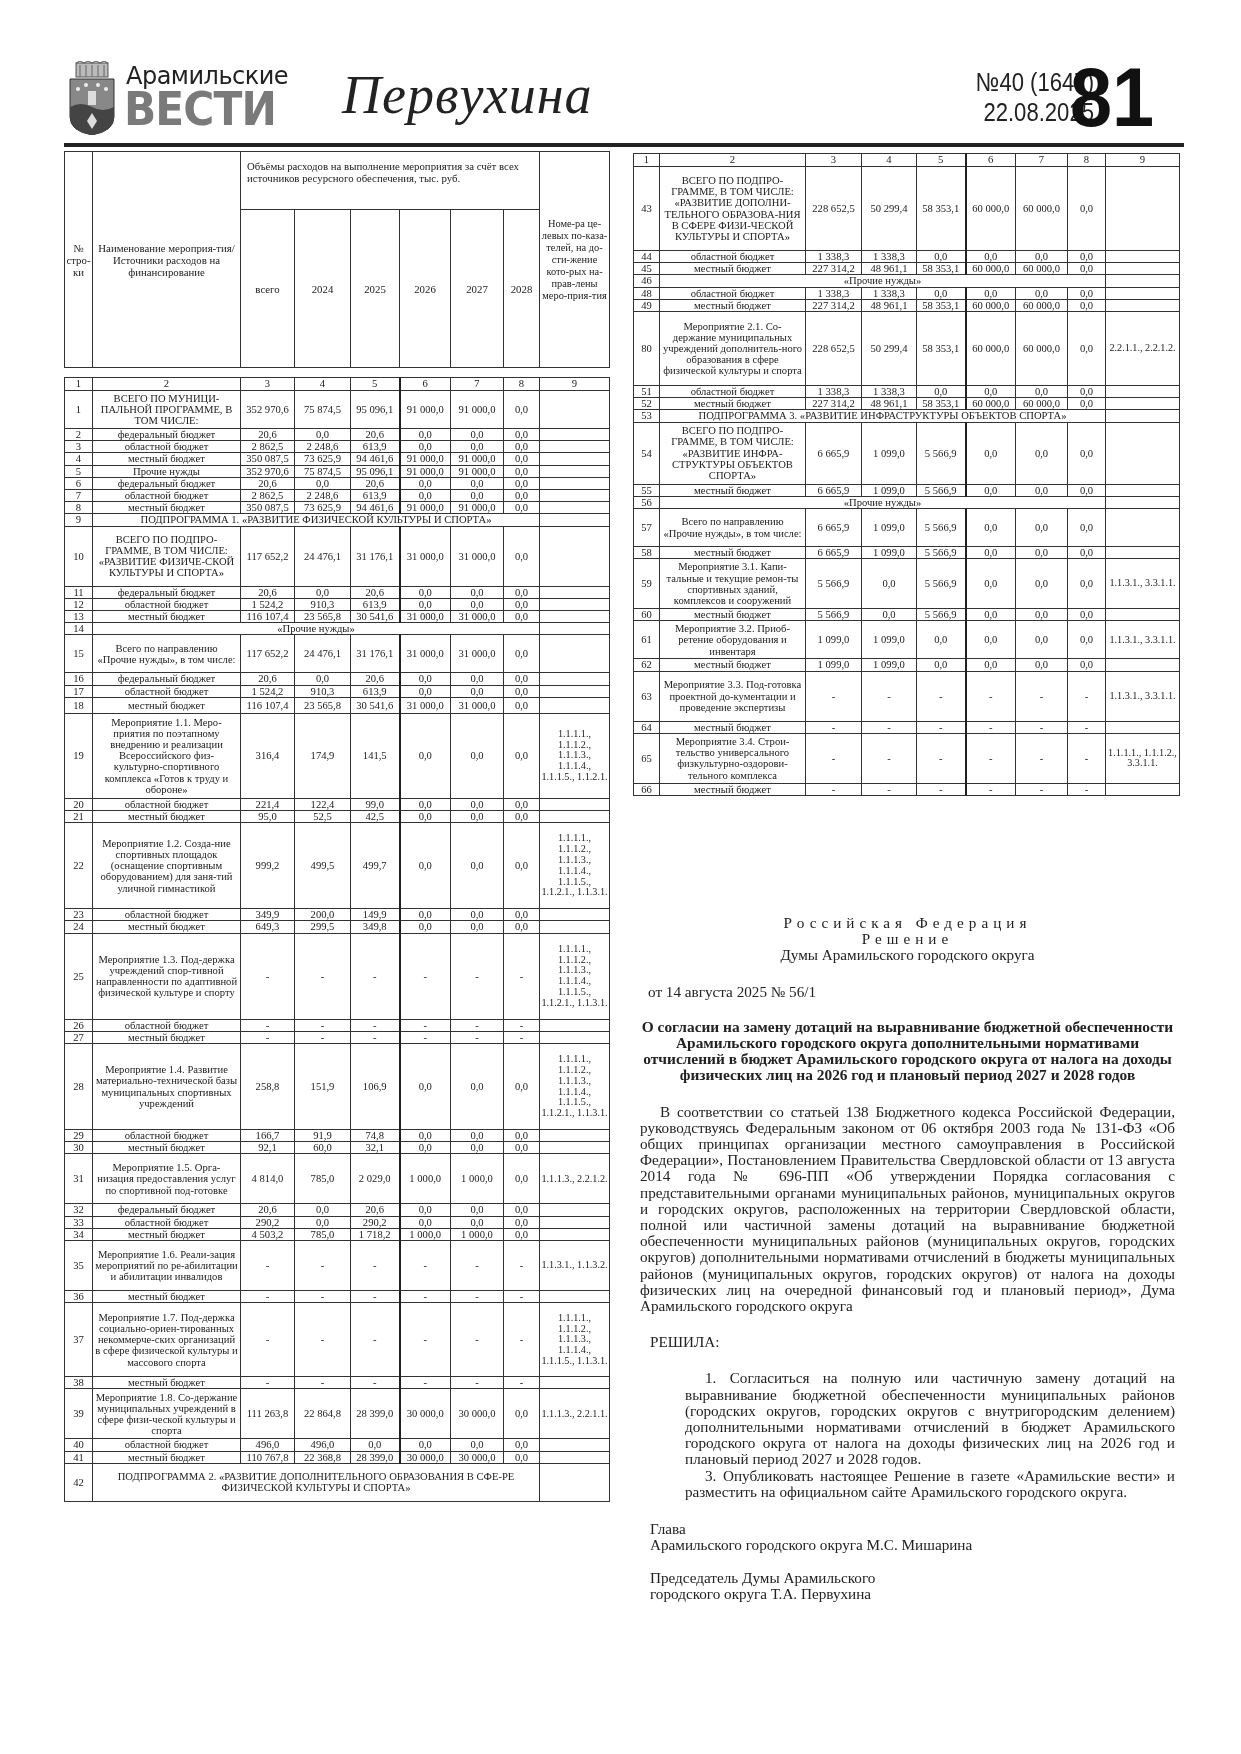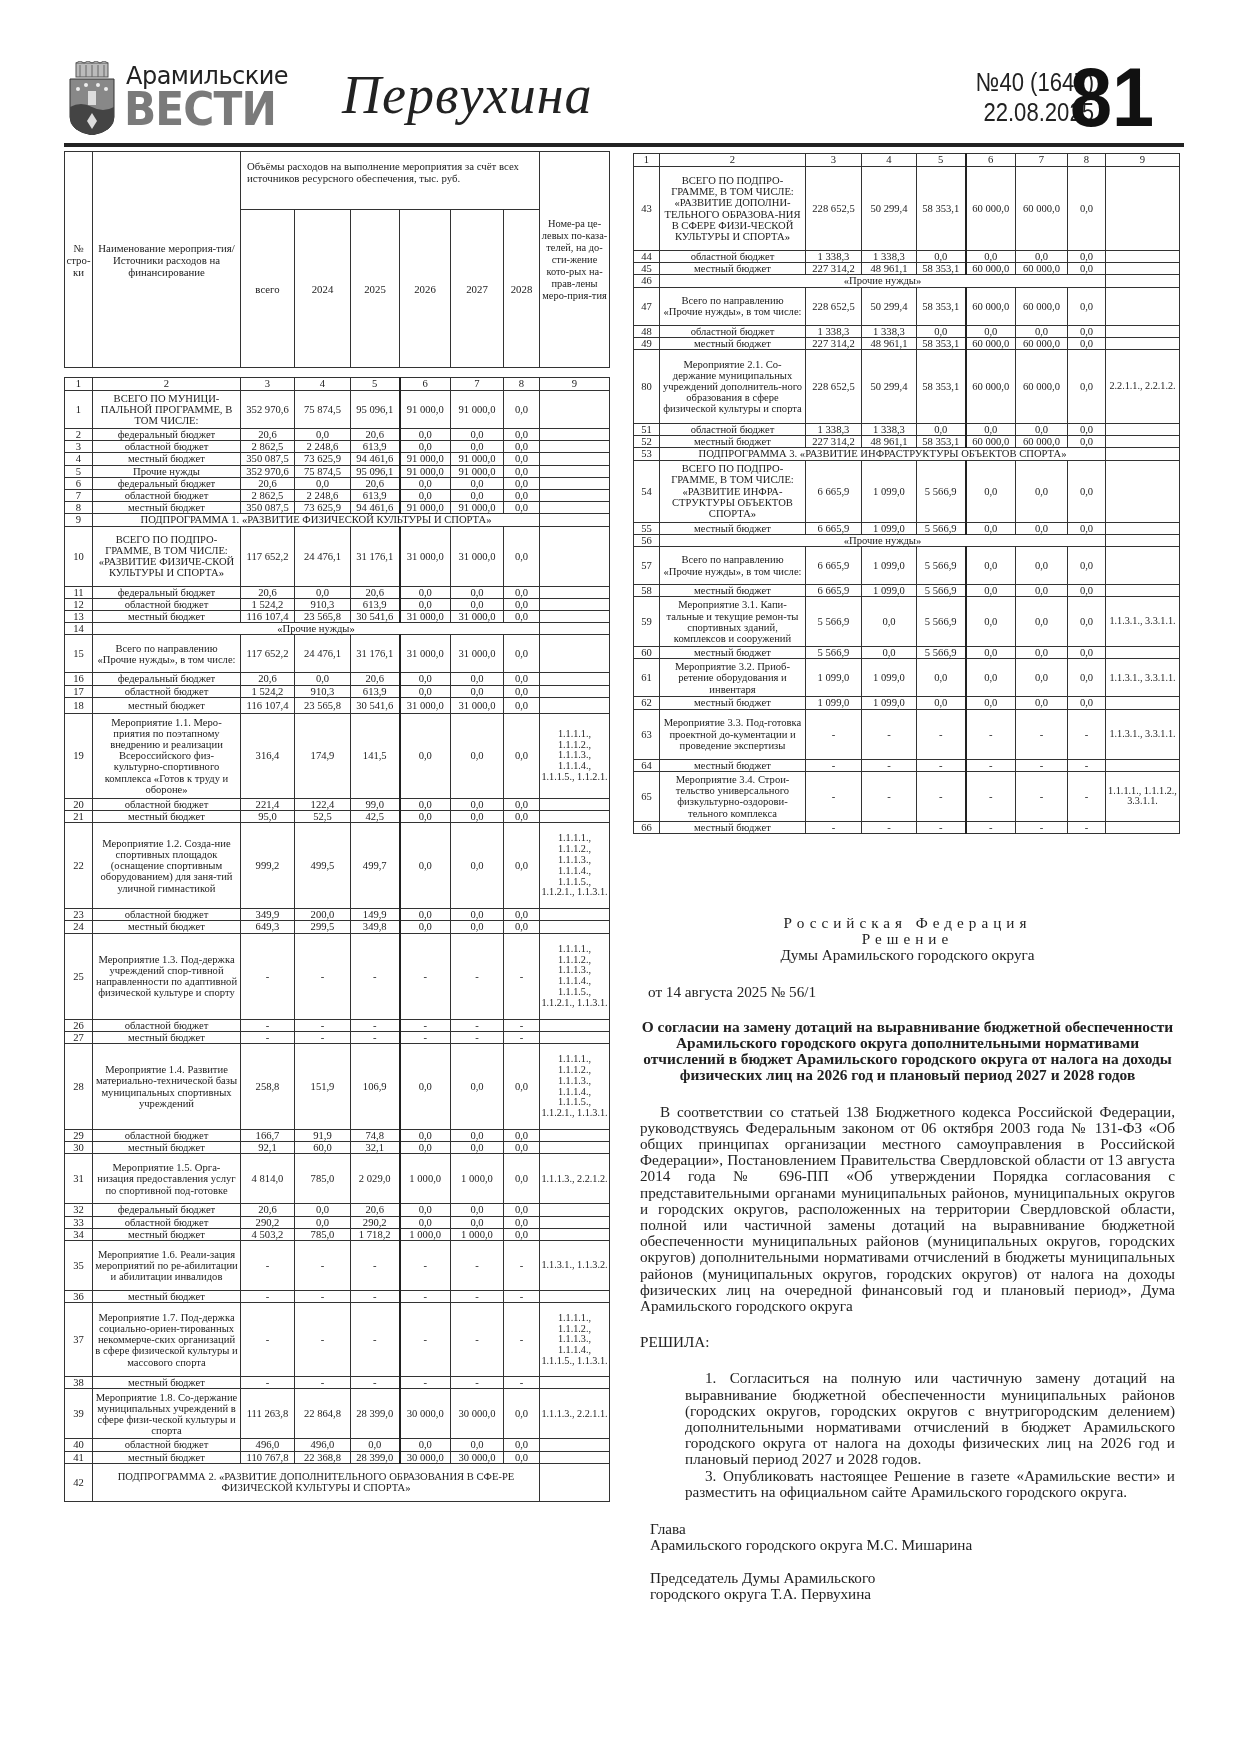--- a/index.html
+++ b/index.html
@@ -29,21 +29,21 @@
   .colnum td { height: 13px; }
   .thick-l { border-left: 2px solid #222; }
 
   
   .decision { position: absolute; left: 640px; top: 915px; width: 535px; font-size: 15.2px; line-height: 16.2px; color: #222; }
   .dec-country, .dec-type { text-align: center; letter-spacing: 5px; }
   .dec-body-name { text-align: center; }
   .dec-date { margin-top: 20px; margin-left: 8px; }
   .dec-title { margin-top: 19px; text-align: center; font-weight: bold; font-size: 15.4px; line-height: 16.2px; }
   .dec-para { margin-top: 20px; text-align: justify; text-indent: 20px; }
-  .dec-resolved { margin-top: 20px; }
+  .dec-resolved { margin-top: 20px; margin-left: 10px; }
   .dec-items { margin-top: 20px; margin-left: 45px; }
   .dec-item { text-align: justify; text-indent: 20px; }
   .sign { margin-top: 21px; margin-left: 10px; }
   .sign + .sign { margin-top: 16px; }
 </style>
 </head>
 <body>
 
 <div class="masthead">
   <svg class="crest" viewBox="0 0 52 74">
@@ -628,31 +628,20 @@
         <td class="thick-l">60 000,0</td>
         <td>60 000,0</td>
         <td>0,0</td>
         <td class="tc-goal"></td>
       </tr>
       <tr style="height: 12px;">
         <td>46</td>
         <td colspan="7">«Прочие нужды»</td>
         <td></td>
       </tr>
-      <tr style="height: 38px;">
-        <td>47</td>
-        <td class="tc-name">Всего по направлению «Прочие нужды», в том числе:</td>
-        <td>228 652,5</td>
-        <td>50 299,4</td>
-        <td>58 353,1</td>
-        <td class="thick-l">60 000,0</td>
-        <td>60 000,0</td>
-        <td>0,0</td>
-        <td class="tc-goal"></td>
-      </tr>
       <tr style="height: 12px;">
         <td>48</td>
         <td class="tc-name">областной бюджет</td>
         <td>1 338,3</td>
         <td>1 338,3</td>
         <td>0,0</td>
         <td class="thick-l">0,0</td>
         <td>0,0</td>
         <td>0,0</td>
         <td class="tc-goal"></td>

